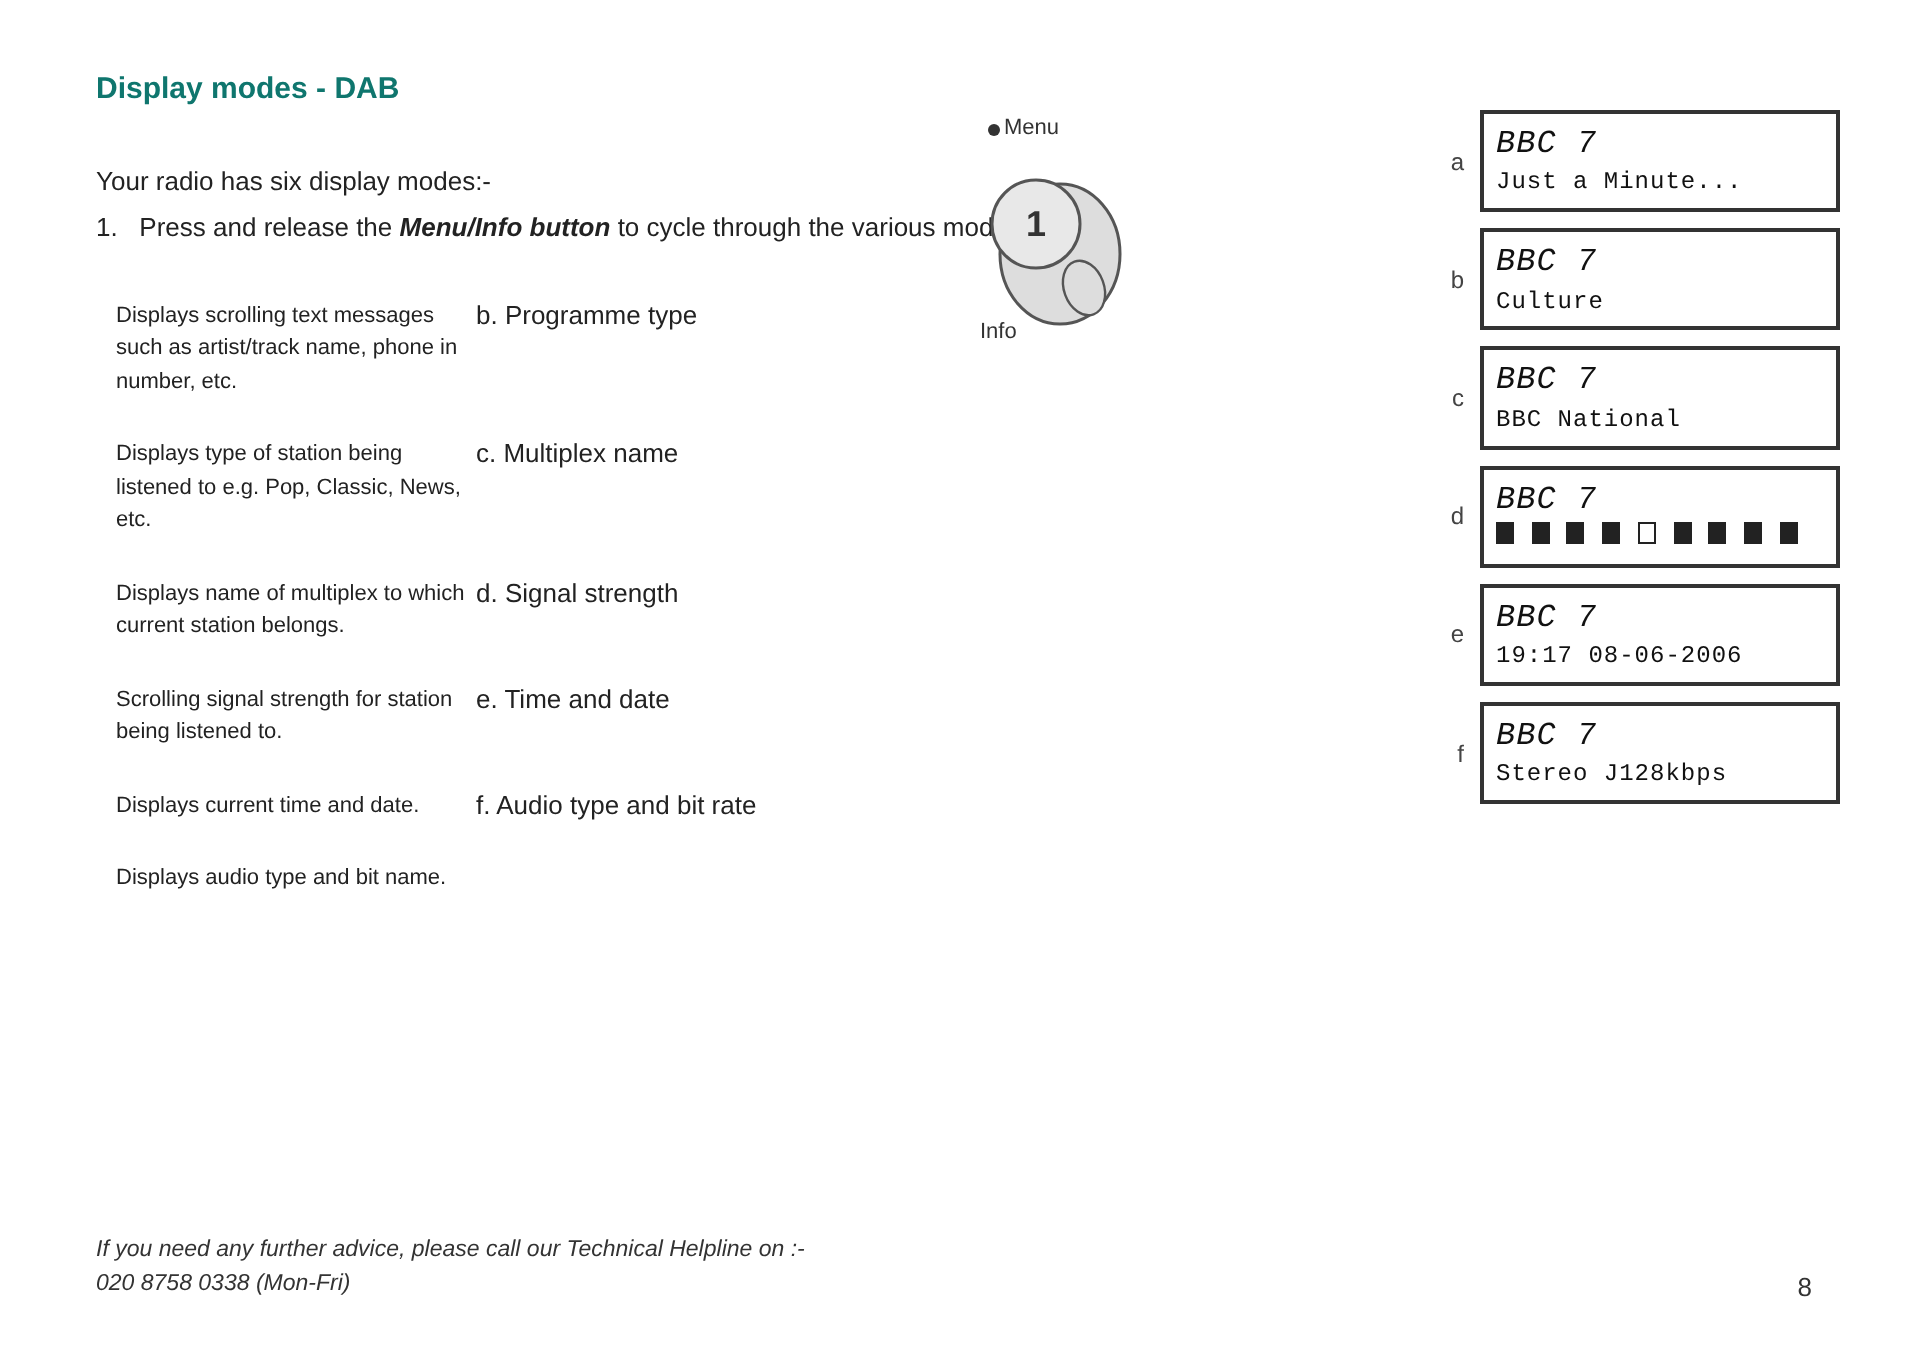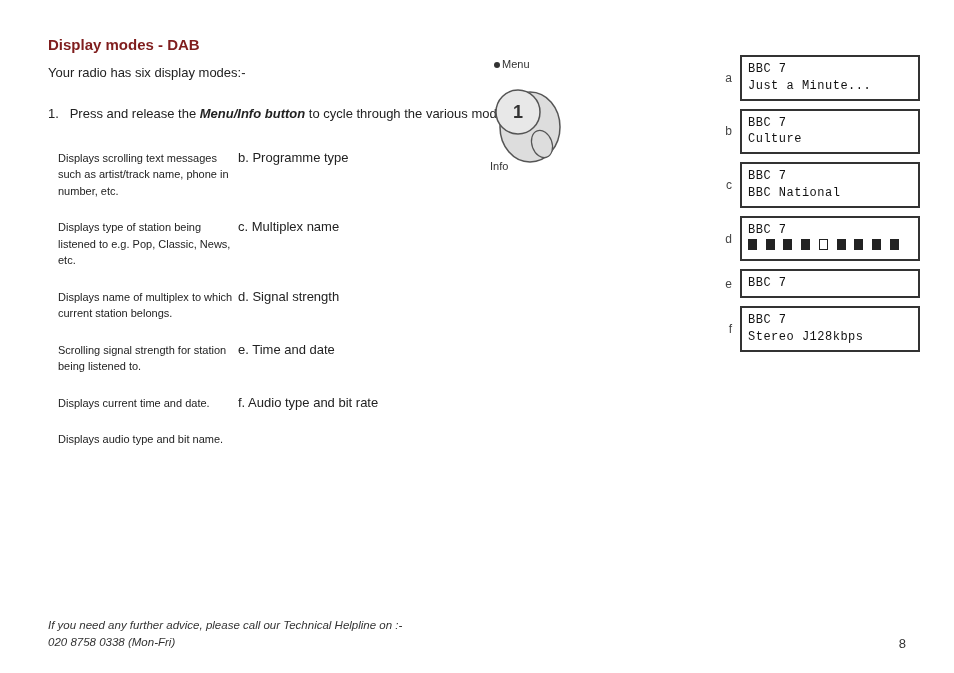--- a/index.html
+++ b/index.html
@@ -16,26 +16,26 @@
 
     .page {
       padding: 36px 48px 30px 48px;
       position: relative;
       height: 100%;
     }
 
     .page-title {
       font-size: 15px;
       font-weight: bold;
-      color: #7f1d1d;
-      margin-bottom: 12px;
+      color: #0f766e;
+      margin-bottom: 30px;
     }
 
     .intro-text {
-      margin-bottom: 24px;
+      margin-bottom: 6px;
       font-size: 13px;
     }
 
     .press-release {
       margin-bottom: 18px;
       font-size: 13px;
       line-height: 1.5;
     }
 
     .press-release b, .press-release strong {
@@ -109,22 +109,23 @@
       padding: 4px 6px;
       font-family: 'Courier New', Courier, monospace;
       font-size: 12px;
       line-height: 1.4;
       width: 180px;
       background: #fff;
       color: #111;
     }
 
     .lcd-screen .lcd-line1 {
-      font-size: 12px;
+      font-size: 16px;
       letter-spacing: 0.5px;
+      font-style: italic;
     }
 
     .lcd-screen .lcd-line2 {
       font-size: 12px;
       letter-spacing: 0.5px;
     }
 
     
     .signal-bar {
       display: inline-block;
@@ -258,20 +259,21 @@
           <span class="signal-bar"></span>
           <span class="signal-bar"></span>
         </div>
       </div>
     </div>
 
     <div class="screen-row">
       <span class="screen-letter">e</span>
       <div class="lcd-screen">
         <div class="lcd-line1">BBC 7</div>
+        <div class="lcd-line2">19:17 08-06-2006</div>
       </div>
     </div>
 
     <div class="screen-row">
       <span class="screen-letter">f</span>
       <div class="lcd-screen">
         <div class="lcd-line1">BBC 7</div>
         <div class="lcd-line2">Stereo J128kbps</div>
       </div>
     </div>

